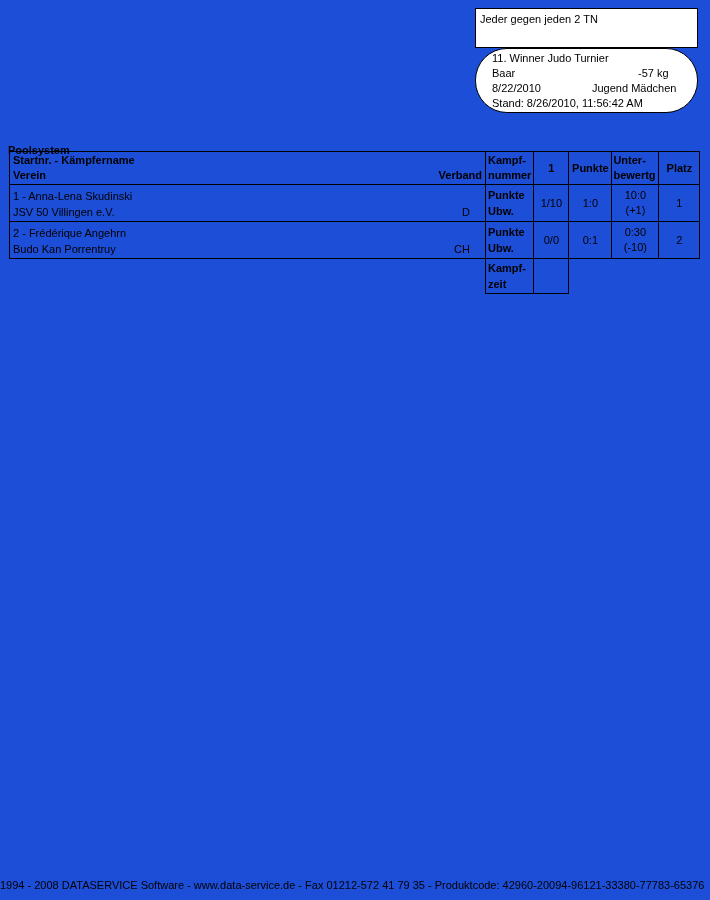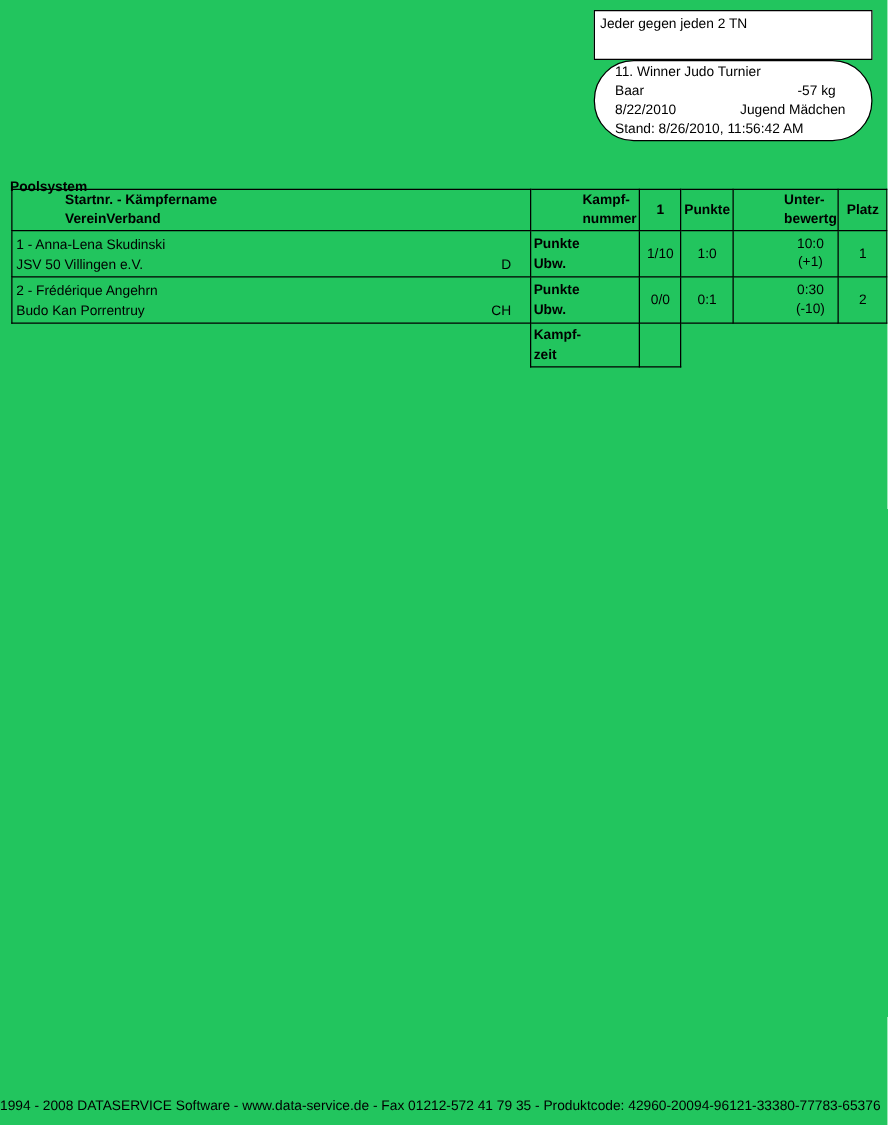--- a/index.html
+++ b/index.html
@@ -2,43 +2,43 @@
 <html><head>
 <meta charset="utf-8">
 <style>
   * { margin:0; padding:0; box-sizing:border-box; }
   html,body { background:#fff; }
   body {
     width:710px; height:900px; position:relative;
     font-family:"Liberation Sans","DejaVu Sans",sans-serif;
     font-size:11px; color:#000;
   }
-  .page { position:absolute; inset:0; background:#22c55e; }
+  .page { position:absolute; inset:0; background:#1d4ed8; }
 
   
   .info-box { position:absolute; left:475px; width:223px; border:1px solid #000; background:#fff; }
   .info-box.box1 { top:8px;  height:40px; padding:3px 4px; }
   .info-box.box2 { top:48px; height:65px; padding:2px 16px;border-radius:32px; }
   .ib-line { position:relative; height:15px; line-height:15px; white-space:nowrap; }
   .ib-abs-weight   { position:absolute; left:146px; top:0; }
   .ib-abs-category { position:absolute; left:68px;  top:0;margin-left:32px; }
 
   
   .section-title { position:absolute; left:8px; top:128px; font-weight:bold;margin-top:16px; }
 
   
   table.pool { position:absolute; left:9px; top:151px; border-collapse:collapse; table-layout:fixed; }
   td { padding:0; vertical-align:middle; overflow:hidden; }
   td.b  { border:1px solid #000; }
   td.nb { border:none; }
   .hdr  { font-weight:bold; }
-  .l15 { line-height:15px;margin-left:39px; }
+  .l15 { line-height:15px; }
   .l16 { line-height:16px; }
   td.c1 { vertical-align:top; padding:1px 3px; }
-  .spread   { display:flex; }
+  .spread   { display:flex; justify-content:space-between; }
   .spread-d { display:flex; justify-content:space-between; padding-right:12px; }
   td.lbl { font-weight:bold; padding:1px 2px; line-height:16px; }
   td.ctr { text-align:center; }
 
   
   .page-footer { position:absolute; left:0; top:879px; width:576px; text-align:center; white-space:nowrap; }
 </style>
 </head>
 <body>
 

